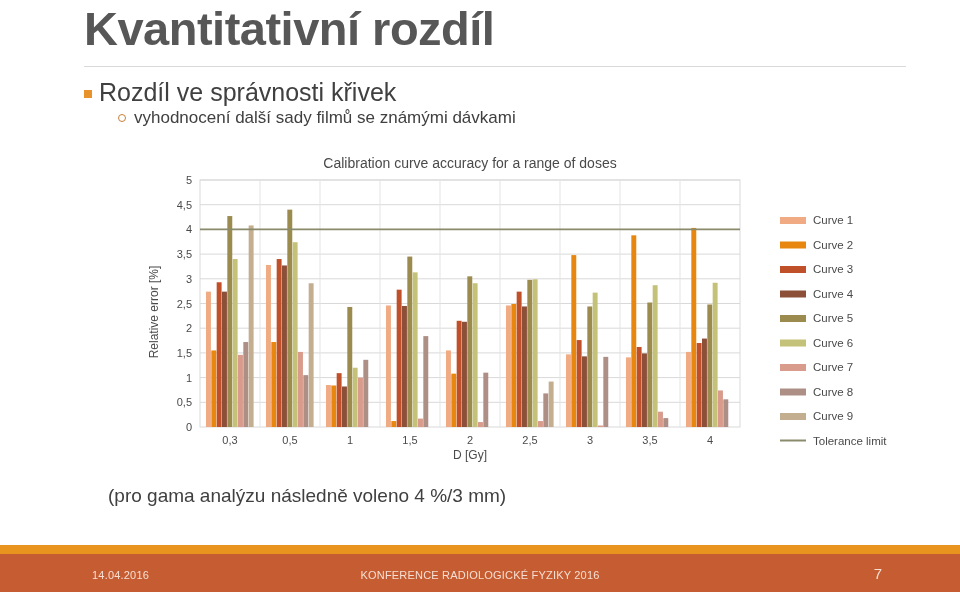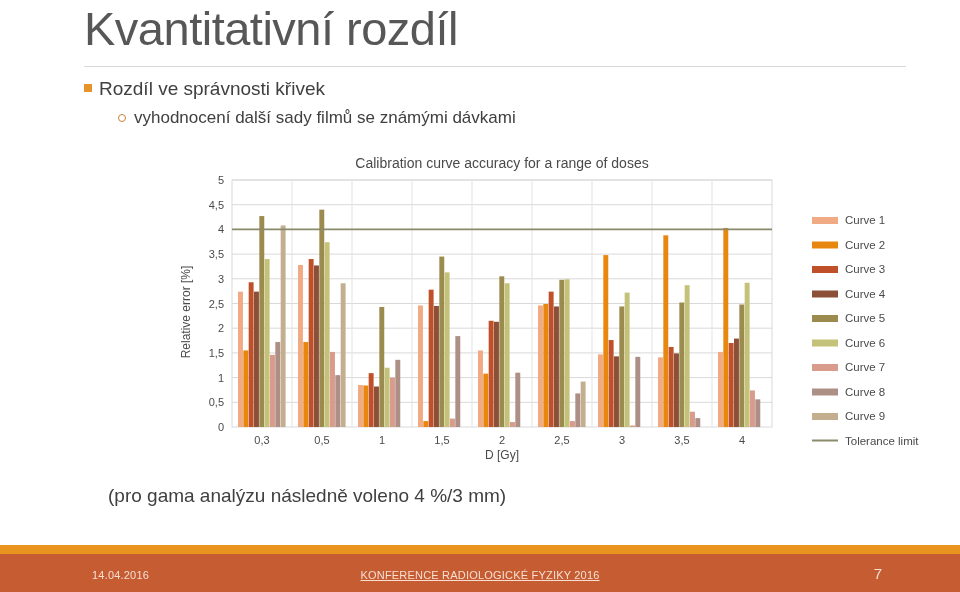--- a/index.html
+++ b/index.html
@@ -14,41 +14,41 @@
     overflow: hidden;
     position: relative;
   }
 
   
   #slide-title {
     position: absolute;
     left: 84px;
     top: 4px;
     font-size: 47px;
-    font-weight: 400;
+    font-weight: 700;
     color: #575757;
     letter-spacing: -0.5px;
     line-height: 1.05;
     white-space: nowrap;
   }
   #title-rule {
     position: absolute;
     left: 84px;
     top: 66px;
     width: 822px;
     height: 1px;
     background: #d9d9d9;
   }
 
   
   #bullet-level1 {
     position: absolute;
     left: 84px;
     top: 78px;
-    font-size: 19px;
+    font-size: 25px;
     color: #404040;
     white-space: nowrap;
   }
   #bullet-level1 .sq-marker {
     display: inline-block;
     width: 8px;
     height: 8px;
     background: #e8922c;
     margin-right: 7px;
     vertical-align: 3px;
@@ -72,21 +72,20 @@
     box-sizing: border-box;
   }
 
   
   #chart-block {
     position: absolute;
     left: 140px;
     top: 152px;
     width: 780px;
     height: 330px;
-    margin-left: 32px;
   }
   #chart-svg { display: block; }
 
   
   #caption-note {
     position: absolute;
     left: 96px;
     top: 485px;
     font-size: 19px;
     color: #404040;
@@ -122,21 +121,20 @@
   }
   #footer-center {
     position: absolute;
     left: 0;
     top: 569px;
     width: 960px;
     text-align: center;
     font-size: 11px;
     color: #f6ded2;
     letter-spacing: 0.2px;
-    text-decoration: underline;
   }
   #footer-page {
     position: absolute;
     right: 78px;
     top: 565px;
     font-size: 15px;
     color: #f6ded2;
   }
 
   .svg-text {

